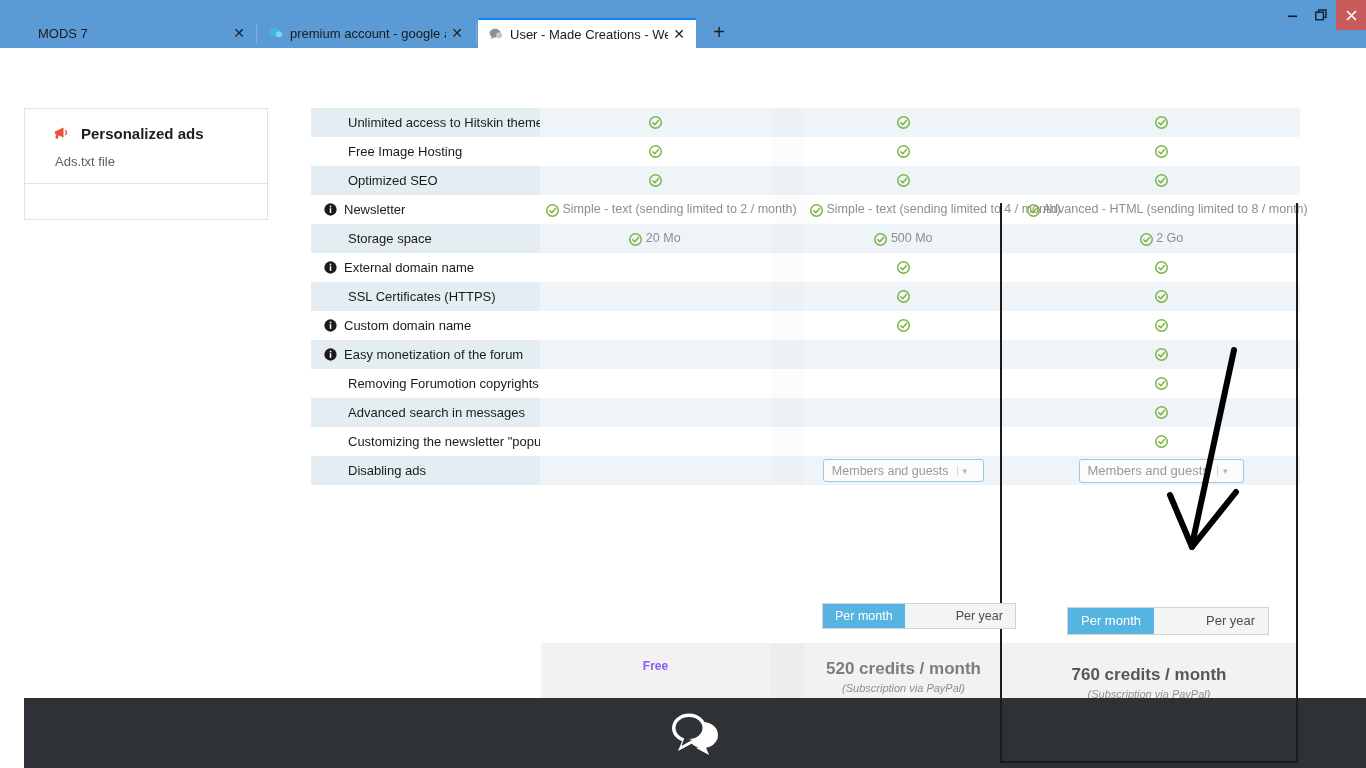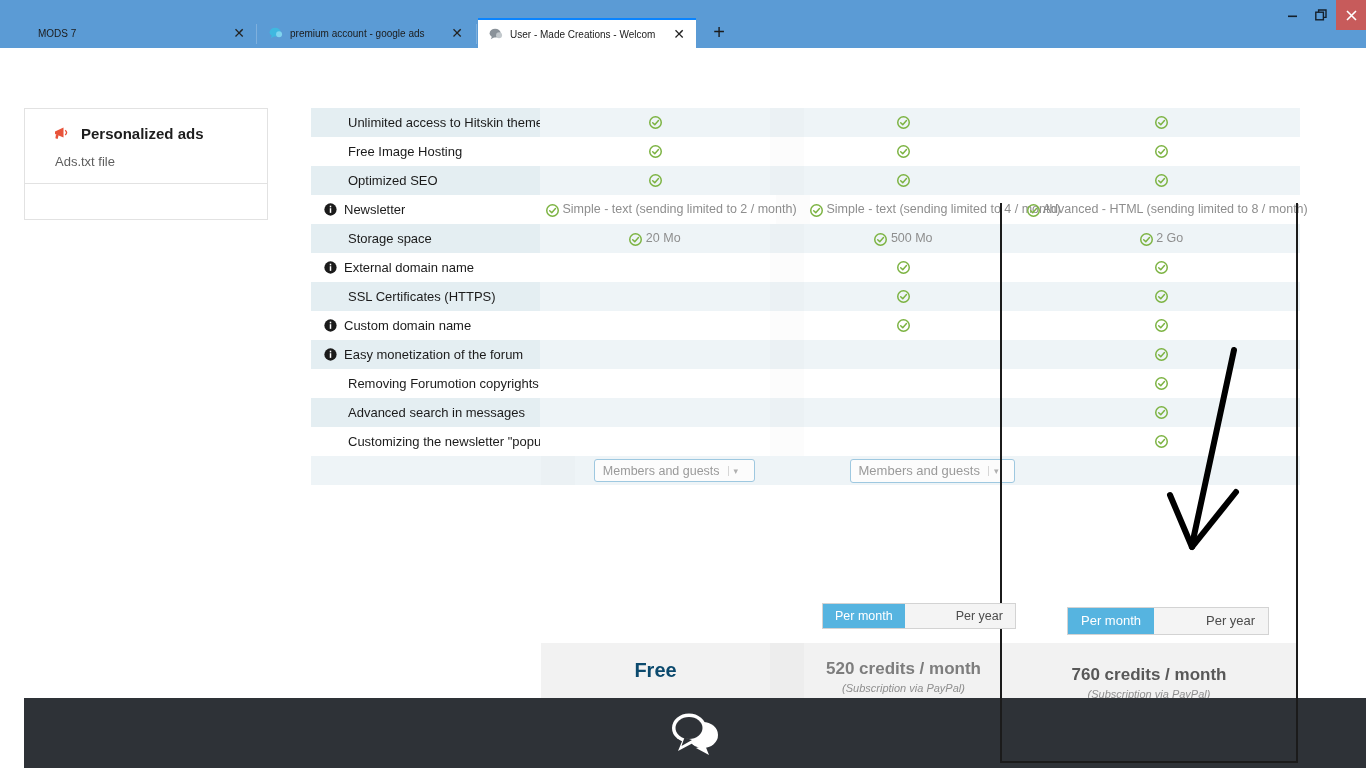--- a/index.html
+++ b/index.html
@@ -15,21 +15,21 @@
   .tabstrip{position:absolute;left:0;top:0;height:48px;width:1366px;}
   .tab{
     position:absolute;top:18px;height:30px;
     display:flex;align-items:center;
     font-size:13px;color:#1a1a1a;
     box-sizing:border-box;
   }
   .tab.inactive{background:#5b9bd5;color:#1b1b1b;}
   .tab.active{background:#ffffff;border-top:2px solid #0a84ff;}
   .tab .favicon{width:16px;height:16px;margin-right:6px;flex:0 0 auto;display:flex;align-items:center;justify-content:center;}
-  .tab .tab-label{flex:1 1 auto;white-space:nowrap;overflow:hidden;text-overflow:clip;font-size:10px;}
+  .tab .tab-label{flex:1 1 auto;white-space:nowrap;overflow:hidden;text-overflow:clip;font-size:13px;}
   .tab .tab-close{width:22px;flex:0 0 auto;text-align:center;font-size:14px;color:#222;line-height:1;}
   .tab-sep{position:absolute;top:24px;width:1px;height:20px;background:#7fb0dd;}
   .newtab{position:absolute;top:22px;left:708px;width:22px;height:22px;font-size:20px;color:#1b1b1b;
     text-align:center;line-height:20px;font-weight:300;}
   .wincontrols{position:absolute;top:0;right:0;height:30px;display:flex;}
   .wc{width:29px;height:30px;display:flex;align-items:center;justify-content:center;color:#14202c;font-size:13px;}
   .wc.close{background:#c75b5b;color:#fff;width:30px;}
 
   
   .navbar{position:absolute;left:0;top:48px;width:1366px;height:47px;background:#fff;}
@@ -108,21 +108,21 @@
   
   .toggle{display:inline-flex;border:1px solid #d3d3d3;background:#f4f4f4;box-sizing:border-box;gap:39px;}
   .toggle .tg{padding:0 12px;height:24px;line-height:24px;font-size:12.5px;color:#4c4c4c;}
   .toggle .tg.on{background:#56b4e0;color:#fff;}
   .toggle.big .tg{height:26px;line-height:26px;font-size:13px;padding:0 13px;}
 
   
   .pricerow{position:absolute;left:541px;top:548px;display:flex;}
   .pricecell{background:#f2f2f2;height:108px;box-sizing:border-box;display:flex;flex-direction:column;
     align-items:center;justify-content:flex-start;padding-top:16px;}
-  .pc-free{width:229px;color:#0c4a6e;font-size:20px;font-weight:bold;justify-content:flex-start;}
+  .pc-free{width:229px;color:#8b5cf6;font-size:12px;font-weight:bold;justify-content:flex-start;}
   .pc-gap{width:34px;background:#ededed;}
   .pc-mid{width:199px;}
   .price-main{font-size:17px;font-weight:bold;color:#7d7d7d;white-space:nowrap;}
   .price-sub{font-size:11px;color:#8e8e8e;font-style:italic;margin-top:3px;white-space:nowrap;}
   .pc-feat{position:absolute;left:1002px;top:548px;width:294px;height:108px;background:#f2f2f2;
     box-sizing:border-box;display:flex;flex-direction:column;align-items:center;padding-top:22px;}
   .pc-feat .price-main{font-size:17px;color:#585858;}
   .btn-current{margin-top:17px;background:#d9a72a;color:#fff;font-size:13px;font-weight:bold;
     padding:8px 18px;border-radius:3px;letter-spacing:.3px;white-space:nowrap;}
 
@@ -583,20 +583,23 @@
         <div class="cell-c c5">
           <span class="chk">
             <svg width="13" height="13" viewBox="0 0 14 14">
               <circle cx="7" cy="7" r="6.2" fill="none" stroke="#7cb342" stroke-width="1.6"></circle>
               <path d="M4 7.2 L6.2 9.4 L10.2 4.8" stroke="#7cb342" stroke-width="1.6" fill="none" stroke-linecap="round" stroke-linejoin="round"></path>
             </svg>
           </span>
         </div>
       </div>
       <div class="prow alt">
+        <div class="cell-name shaded">
+          <span class="nm indent">Disabling ads</span>
+        </div>
         <div class="cell-c c1"></div>
         <div class="cell-c c2 tint"></div>
         <div class="cell-c c3">
           <span class="selbox ">
             <span>Members and guests</span>
             <span class="caret">▾</span>
           </span>
         </div>
         <div class="cell-c c4"></div>
         <div class="cell-c c5">

